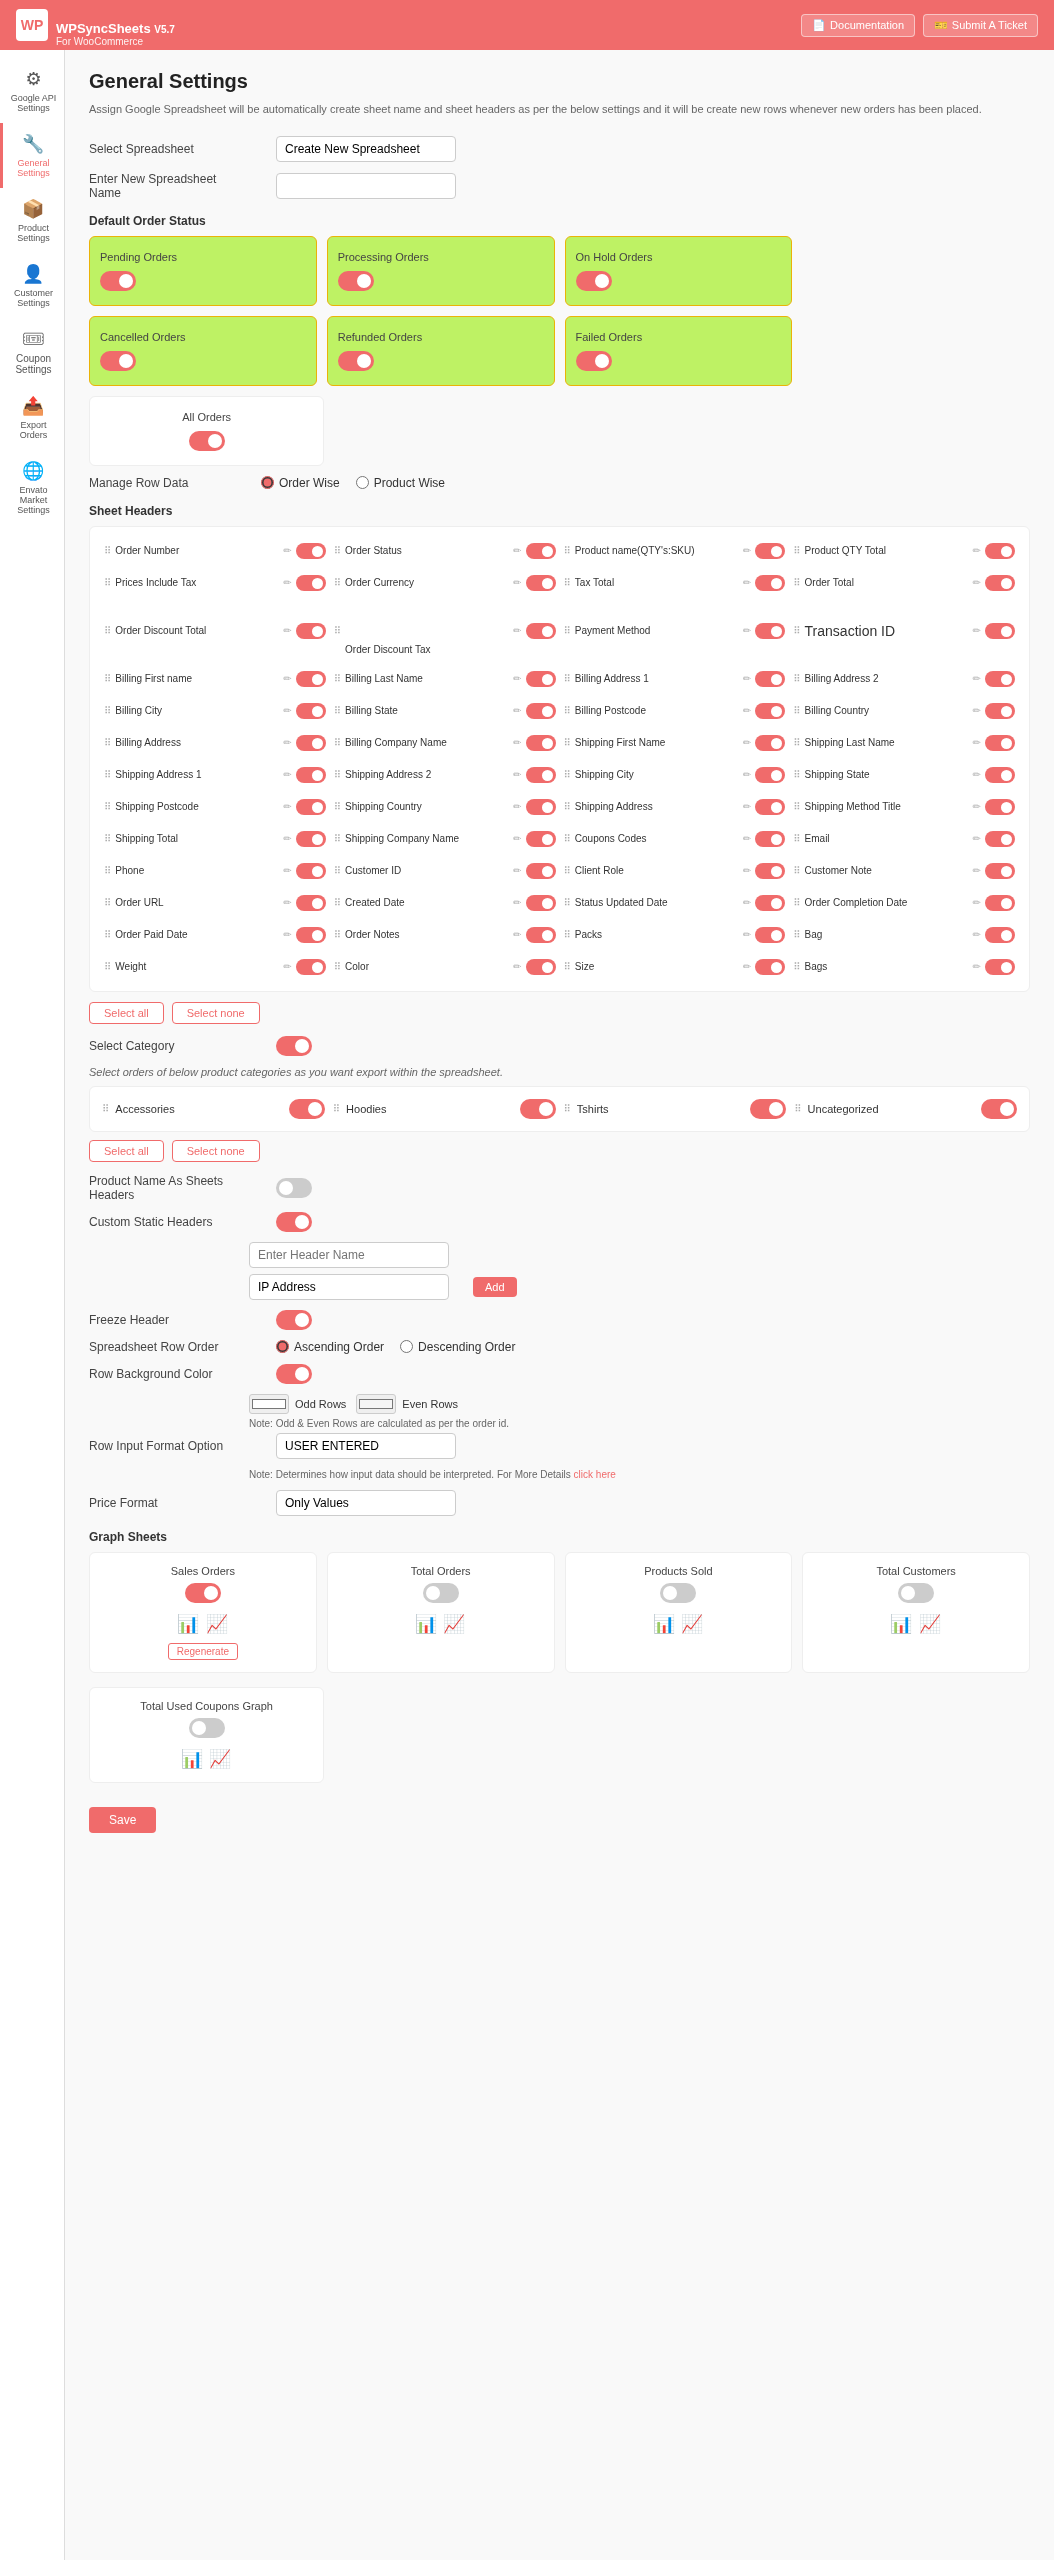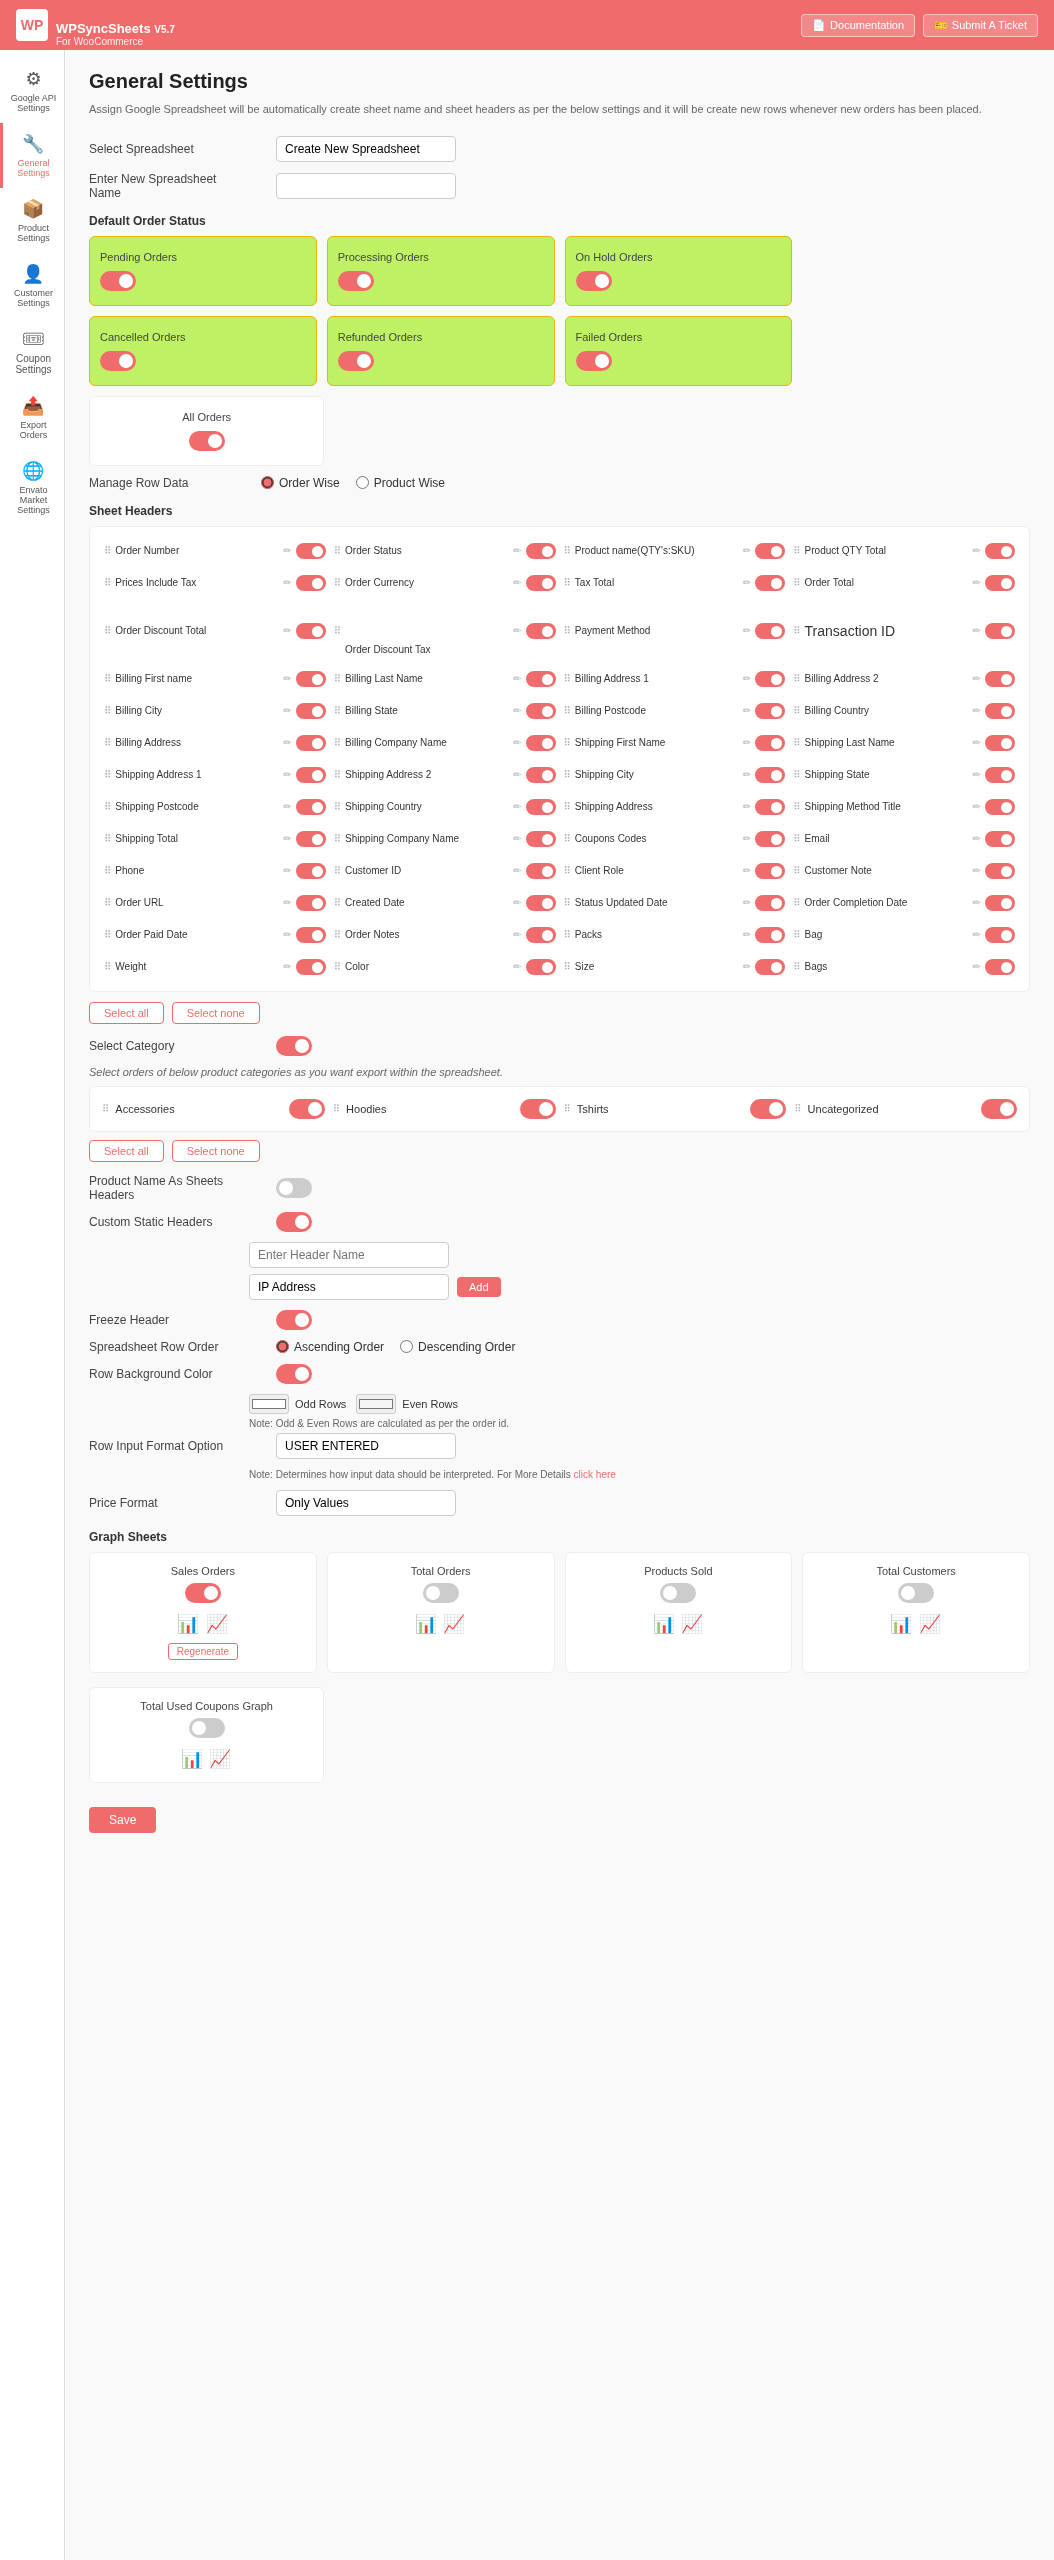--- a/index.html
+++ b/index.html
@@ -250,21 +250,21 @@
     .header-name-input {
       border: 1px solid #ccc;
       border-radius: 4px;
       padding: 5px 8px;
       font-size: 12px;
       width: 200px;
       margin-left: 0;
       display: block;
       margin-bottom: 6px;
     }
-    .header-select-row { display: flex; align-items: center; gap: 8px; }
+    .header-select-row { display: flex; align-items: center; gap: 24px; }
     .toggle-sm { width: 30px; height: 16px; }
     .toggle-sm .toggle-slider:before { width: 11px; height: 11px; left: 2px; bottom: 2px; }
     .toggle-sm input:checked + .toggle-slider:before { transform: translateX(14px); }
   </style>
 </head>
 <body>
 
 <div class="top-header">
   <div class="logo-area">
     <div class="logo-icon">WP</div>

